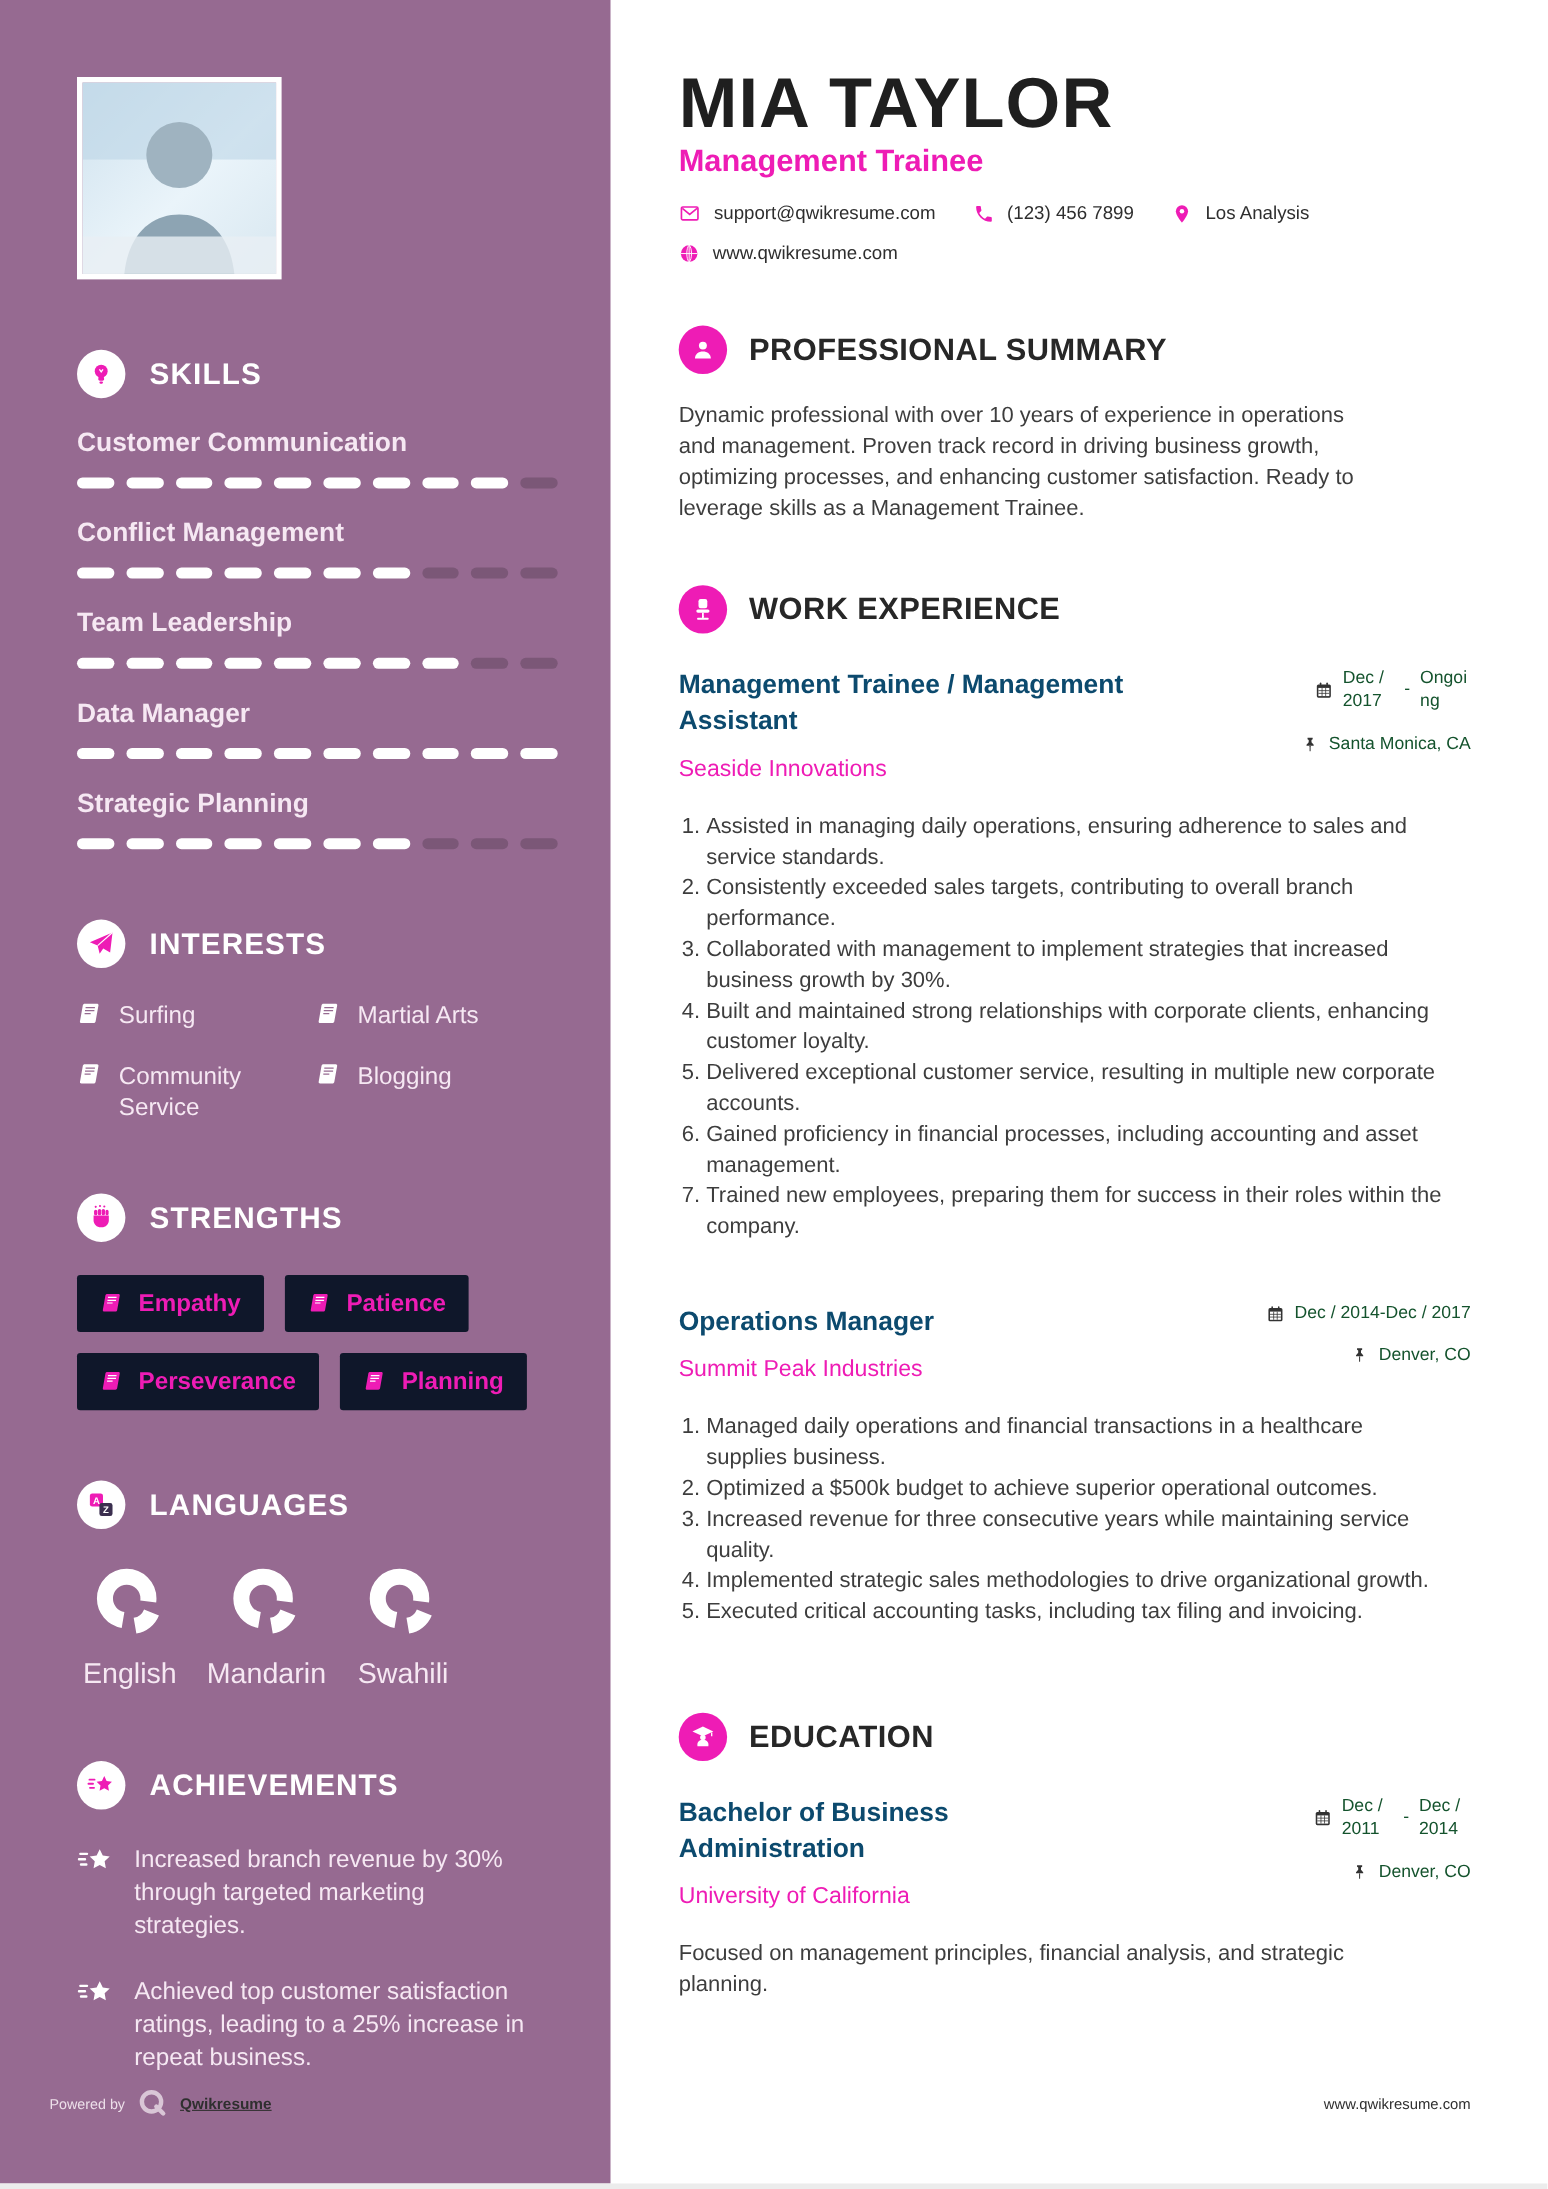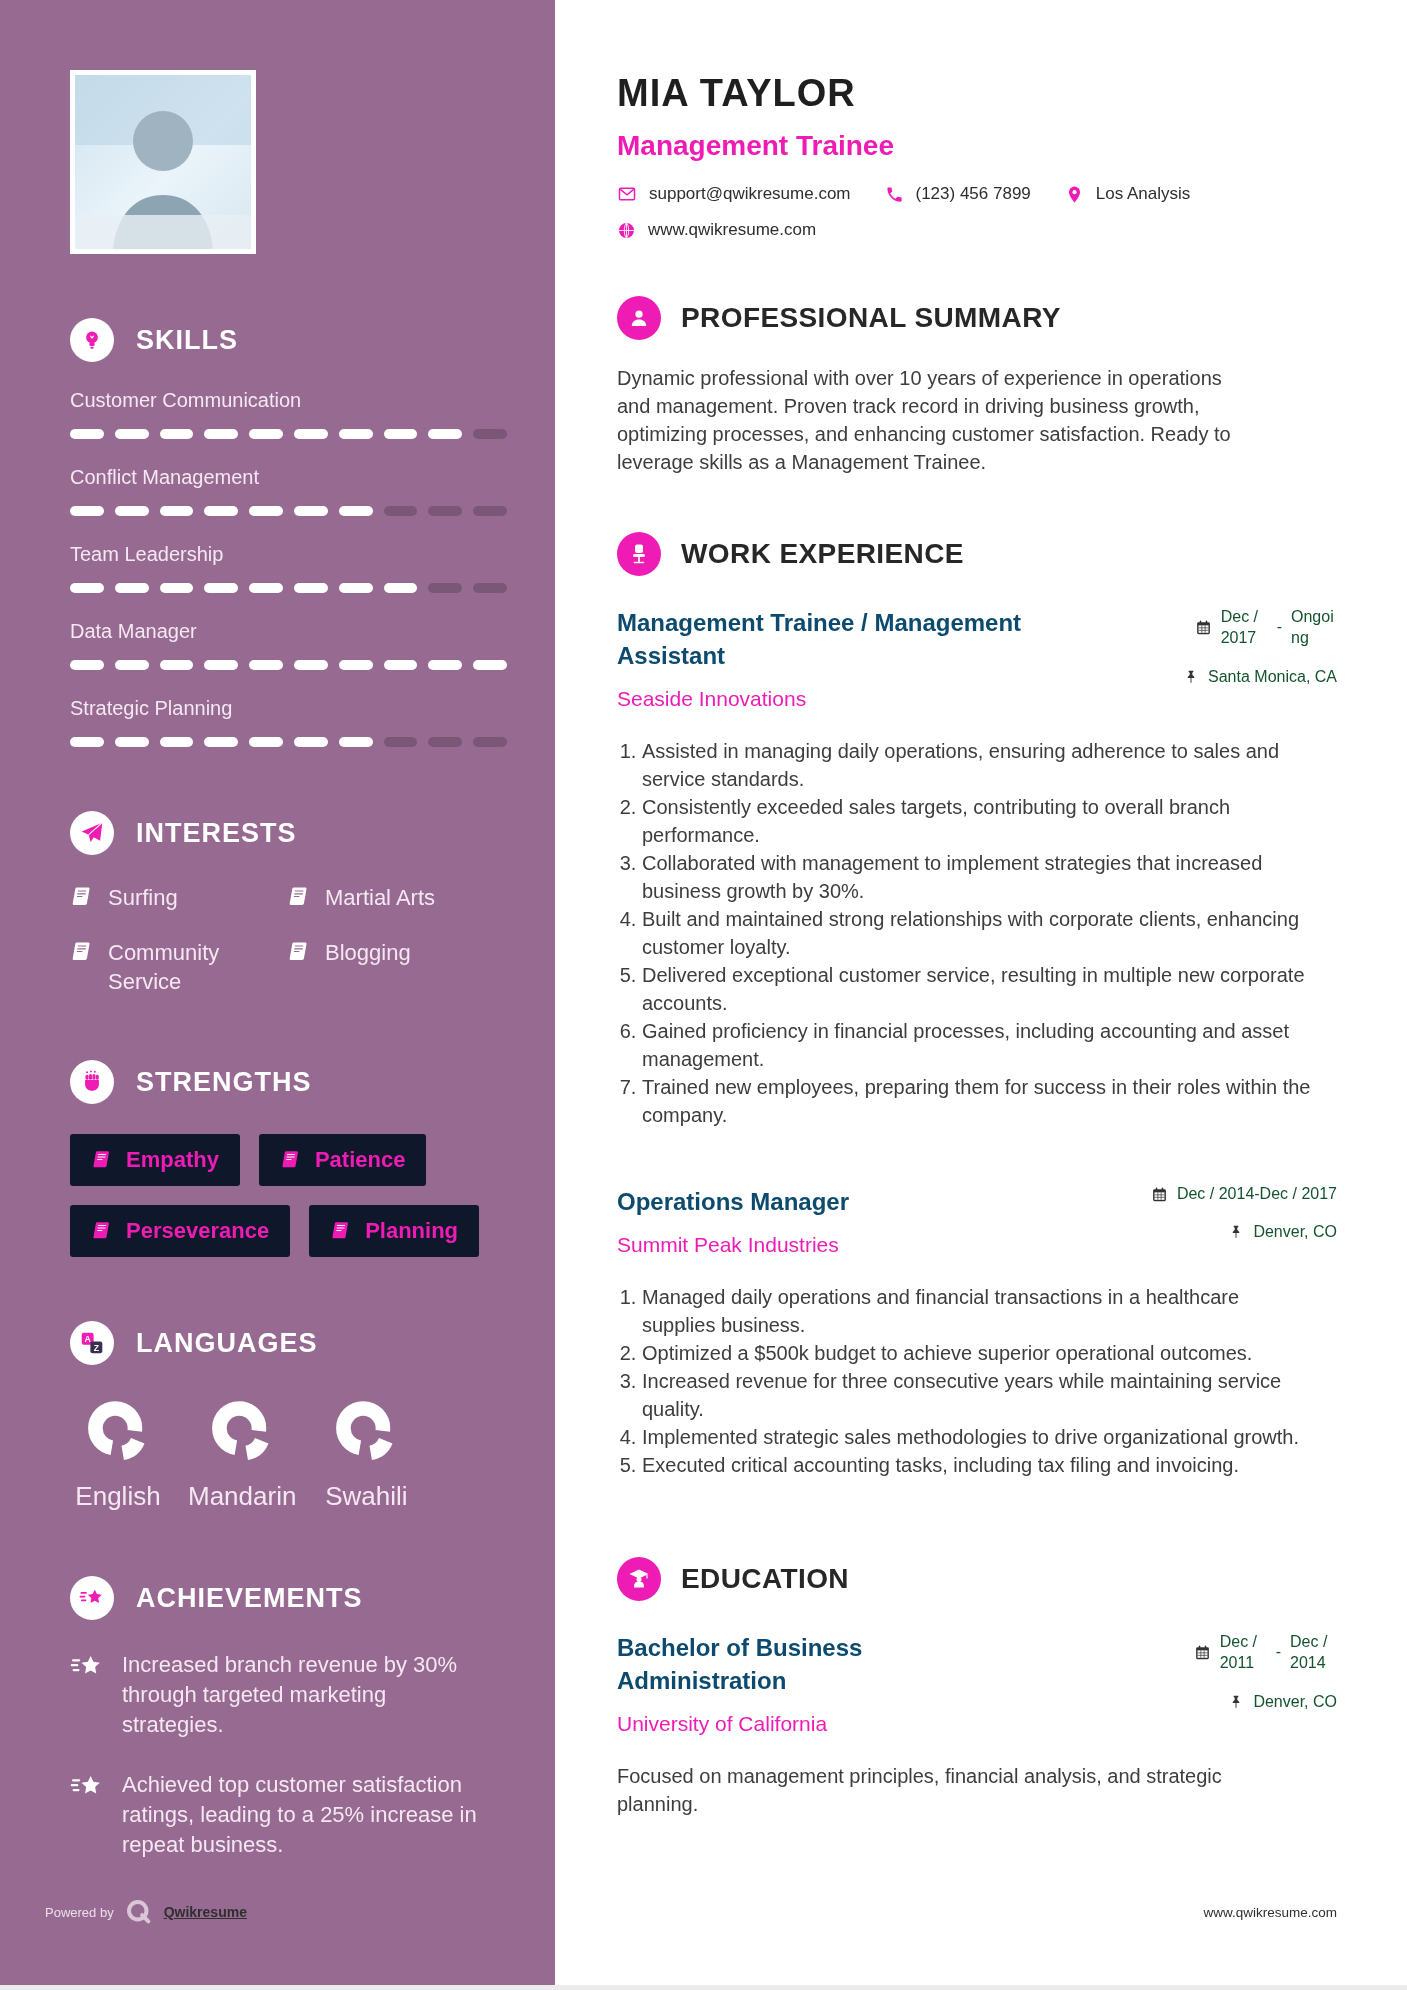--- a/index.html
+++ b/index.html
@@ -18,40 +18,40 @@
 
   
   .sidebar{position:absolute;left:0;top:0;bottom:5px;width:555px;background:var(--sidebar);padding:70px 48px 0 70px;}
   .photo{width:186px;height:184px;border:5px solid #fff;background:linear-gradient(135deg,#cfe2ee 0%,#eaf4fa 55%,#d8e7f0 100%);position:relative;overflow:hidden;}
   .photo svg{position:absolute;left:0;top:0;}
   .side-section{margin-top:64px;}
   .side-head{display:flex;align-items:center;gap:22px;}
   .side-head .circle{width:44px;height:44px;border-radius:50%;background:#fff;display:flex;align-items:center;justify-content:center;flex:0 0 44px;}
   .side-head h2{color:#fff;font-size:27px;font-weight:700;letter-spacing:1px;}
   .skill{margin-top:27px;}
-  .skill-name{color:var(--side-text);font-size:20px;font-weight:400;margin-bottom:17px;}
+  .skill-name{color:var(--side-text);font-size:24px;font-weight:700;margin-bottom:17px;}
   .dashes{display:flex;gap:11px;width:437px;}
   .dash{flex:1;height:10px;border-radius:6px;background:var(--dash-empty);}
   .dash.filled{background:#fff;}
   .interest-grid{margin-top:28px;display:grid;grid-template-columns:217px 1fr;row-gap:26px;}
   .interest{display:flex;gap:14px;color:var(--side-text);font-size:22px;line-height:29px;align-items:flex-start;}
   .interest svg{flex:0 0 auto;margin-top:2px;}
   .chips{margin-top:30px;display:flex;flex-wrap:wrap;gap:19px;max-width:437px;}
   .chip{background:#0f172a;border-radius:3px;display:flex;align-items:center;gap:13px;padding:13px 21px;}
   .chip span{color:var(--accent);font-size:22px;font-weight:600;}
   .langs{margin-top:34px;display:flex;gap:22px;}
   .lang{min-width:96px;display:flex;flex-direction:column;align-items:center;gap:16px;}
   .lang .lbl{color:var(--side-text);font-size:26px;}
   .ach{margin-top:30px;display:flex;gap:18px;}
   .ach svg{flex:0 0 auto;margin-top:2px;}
   .ach p{color:var(--side-text);font-size:22px;line-height:30px;max-width:362px;}
 
   
   .main{position:absolute;left:555px;right:0;top:0;padding:64px 70px 0 62px;}
-  h1{color:#1F1F1F;font-size:38px;font-weight:800;letter-spacing:1px;line-height:58px;}
+  h1{color:#1F1F1F;font-size:64px;font-weight:800;letter-spacing:1px;line-height:58px;}
   .role{color:var(--accent);font-size:28px;font-weight:600;margin-top:8px;}
   .contact-row{display:flex;align-items:center;gap:34px;margin-top:22px;}
   .contact-row + .contact-row{margin-top:16px;}
   .contact-item{display:flex;align-items:center;gap:12px;font-size:17px;font-weight:500;color:#2E2E2E;}
   .section{margin-top:56px;}
   .sec-head{display:flex;align-items:center;gap:20px;}
   .sec-head .circle{width:44px;height:44px;border-radius:50%;background:var(--accent);display:flex;align-items:center;justify-content:center;flex:0 0 44px;}
   .sec-head h2{color:#272727;font-size:28px;font-weight:700;letter-spacing:.4px;text-align:center;}
   .summary-text{margin-top:24px;font-size:20px;line-height:28px;color:var(--body);max-width:640px;}
   .job{margin-top:30px;}

